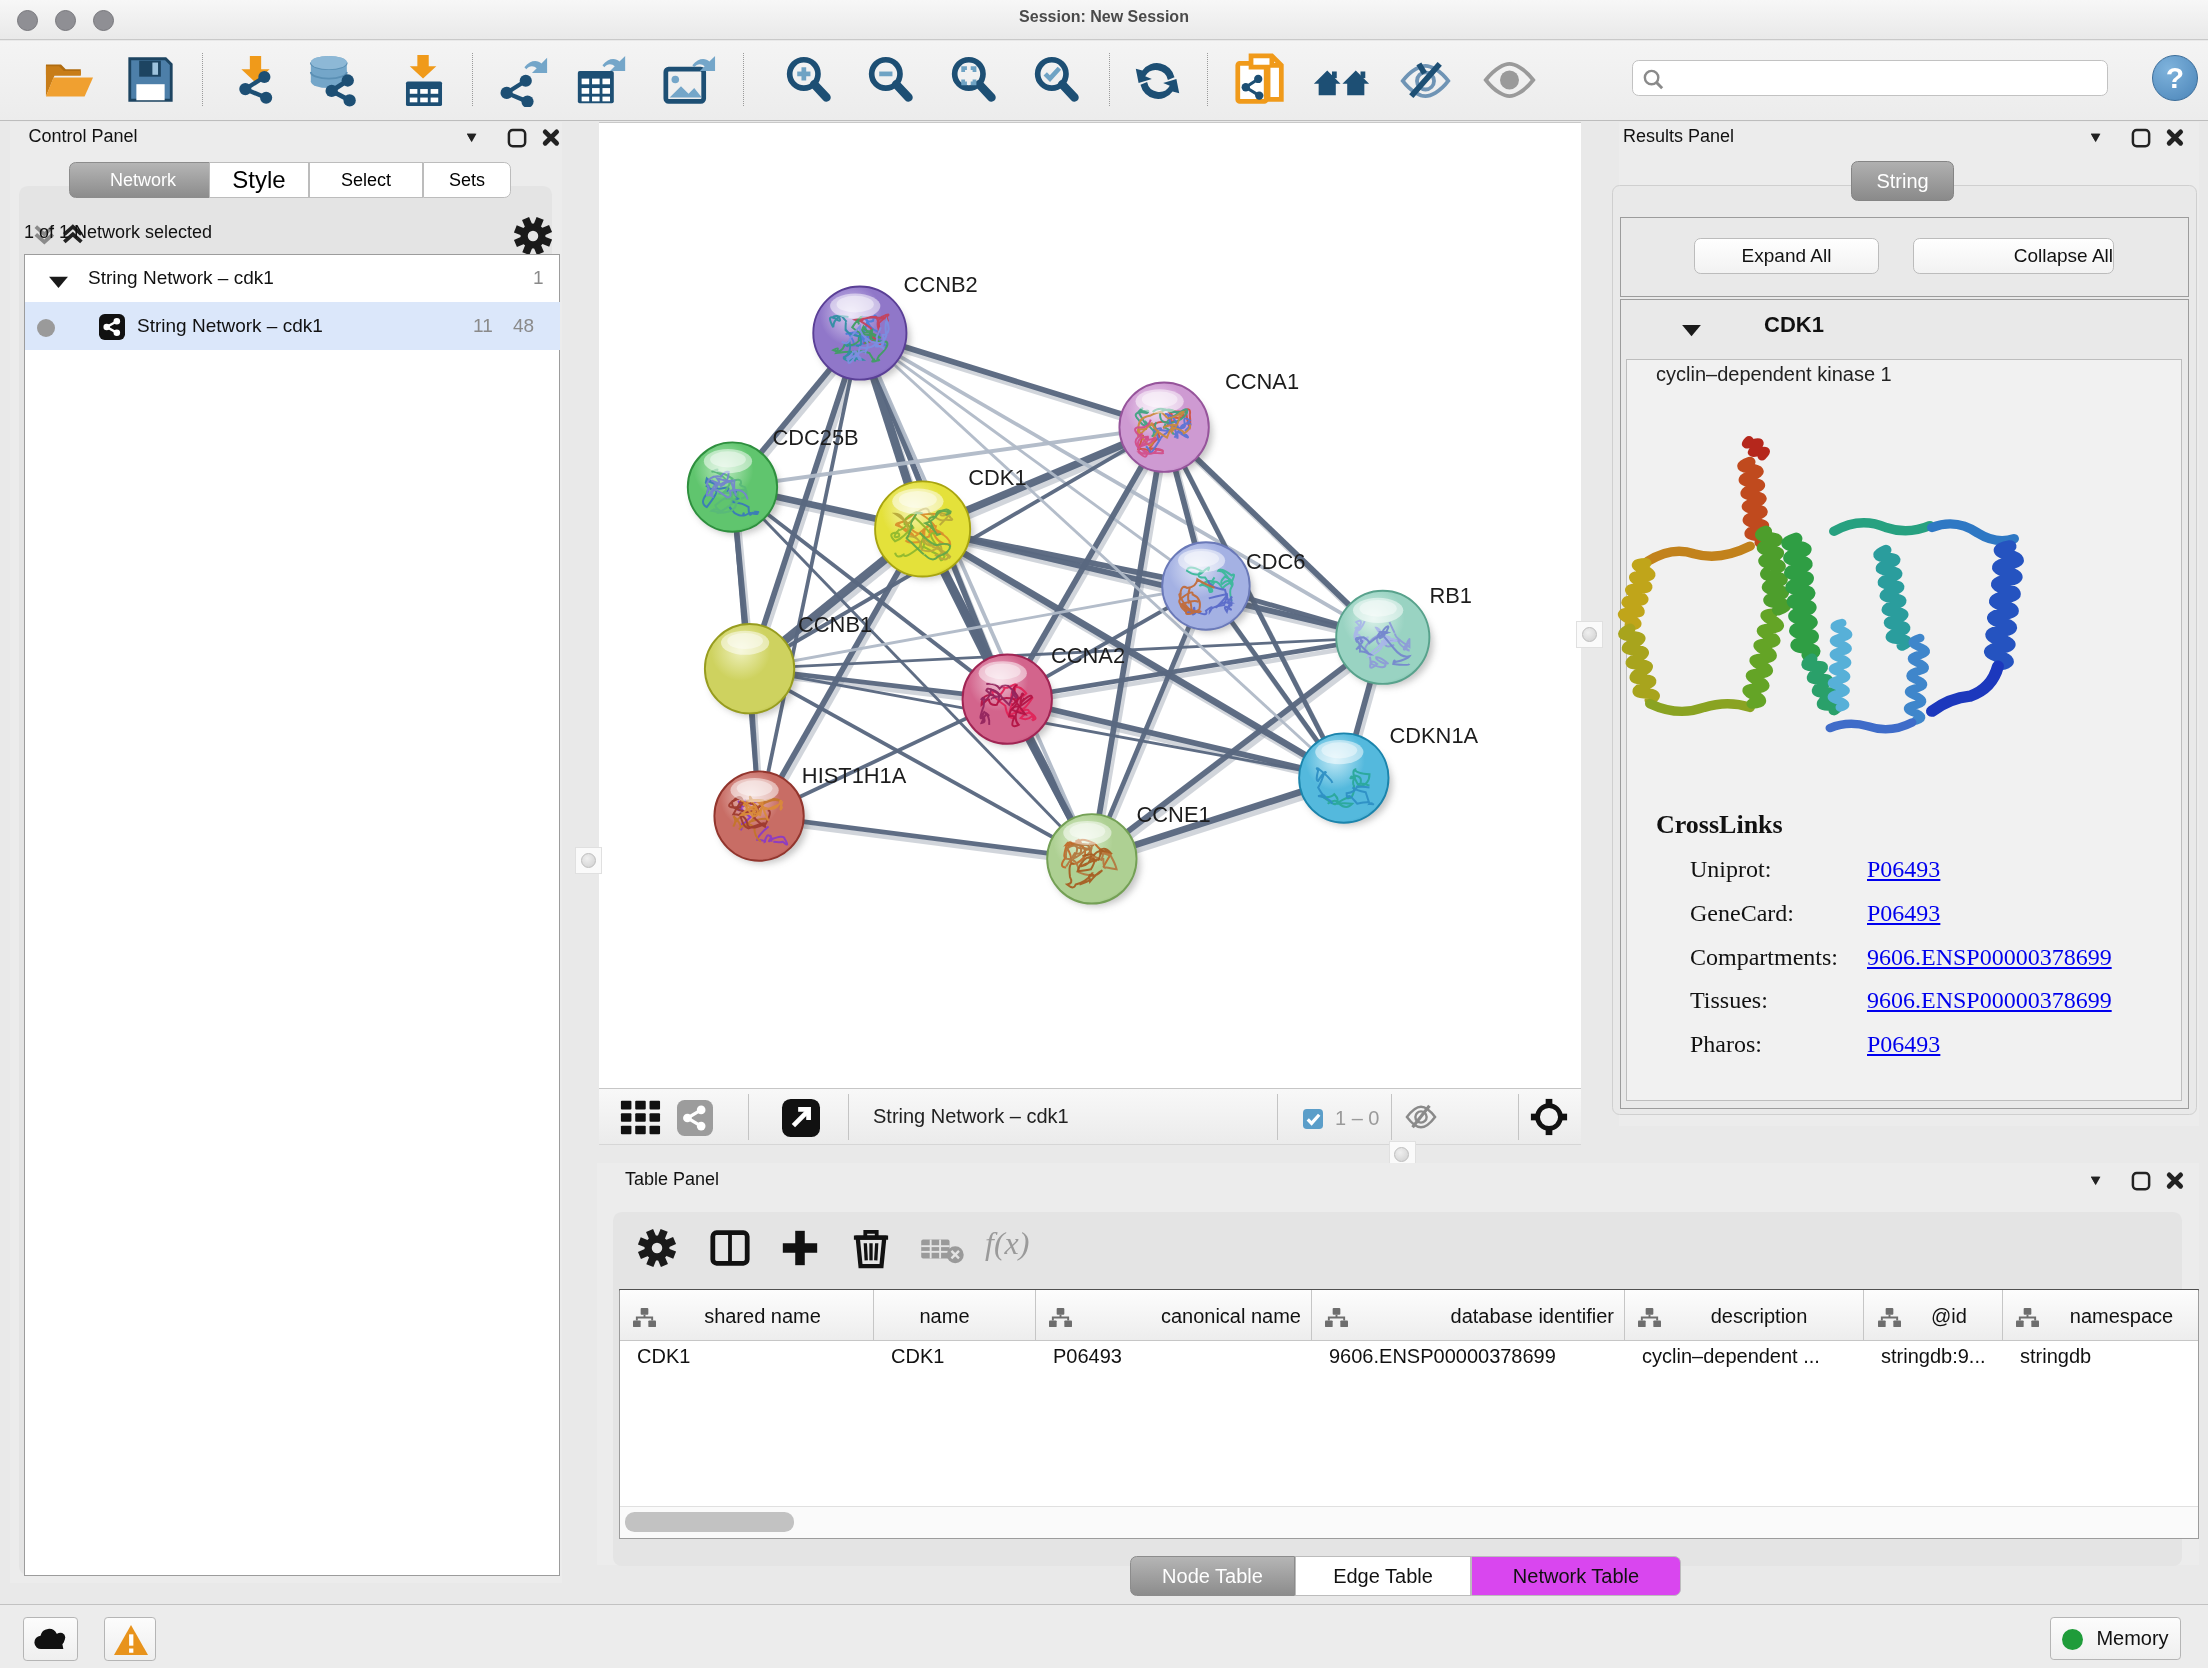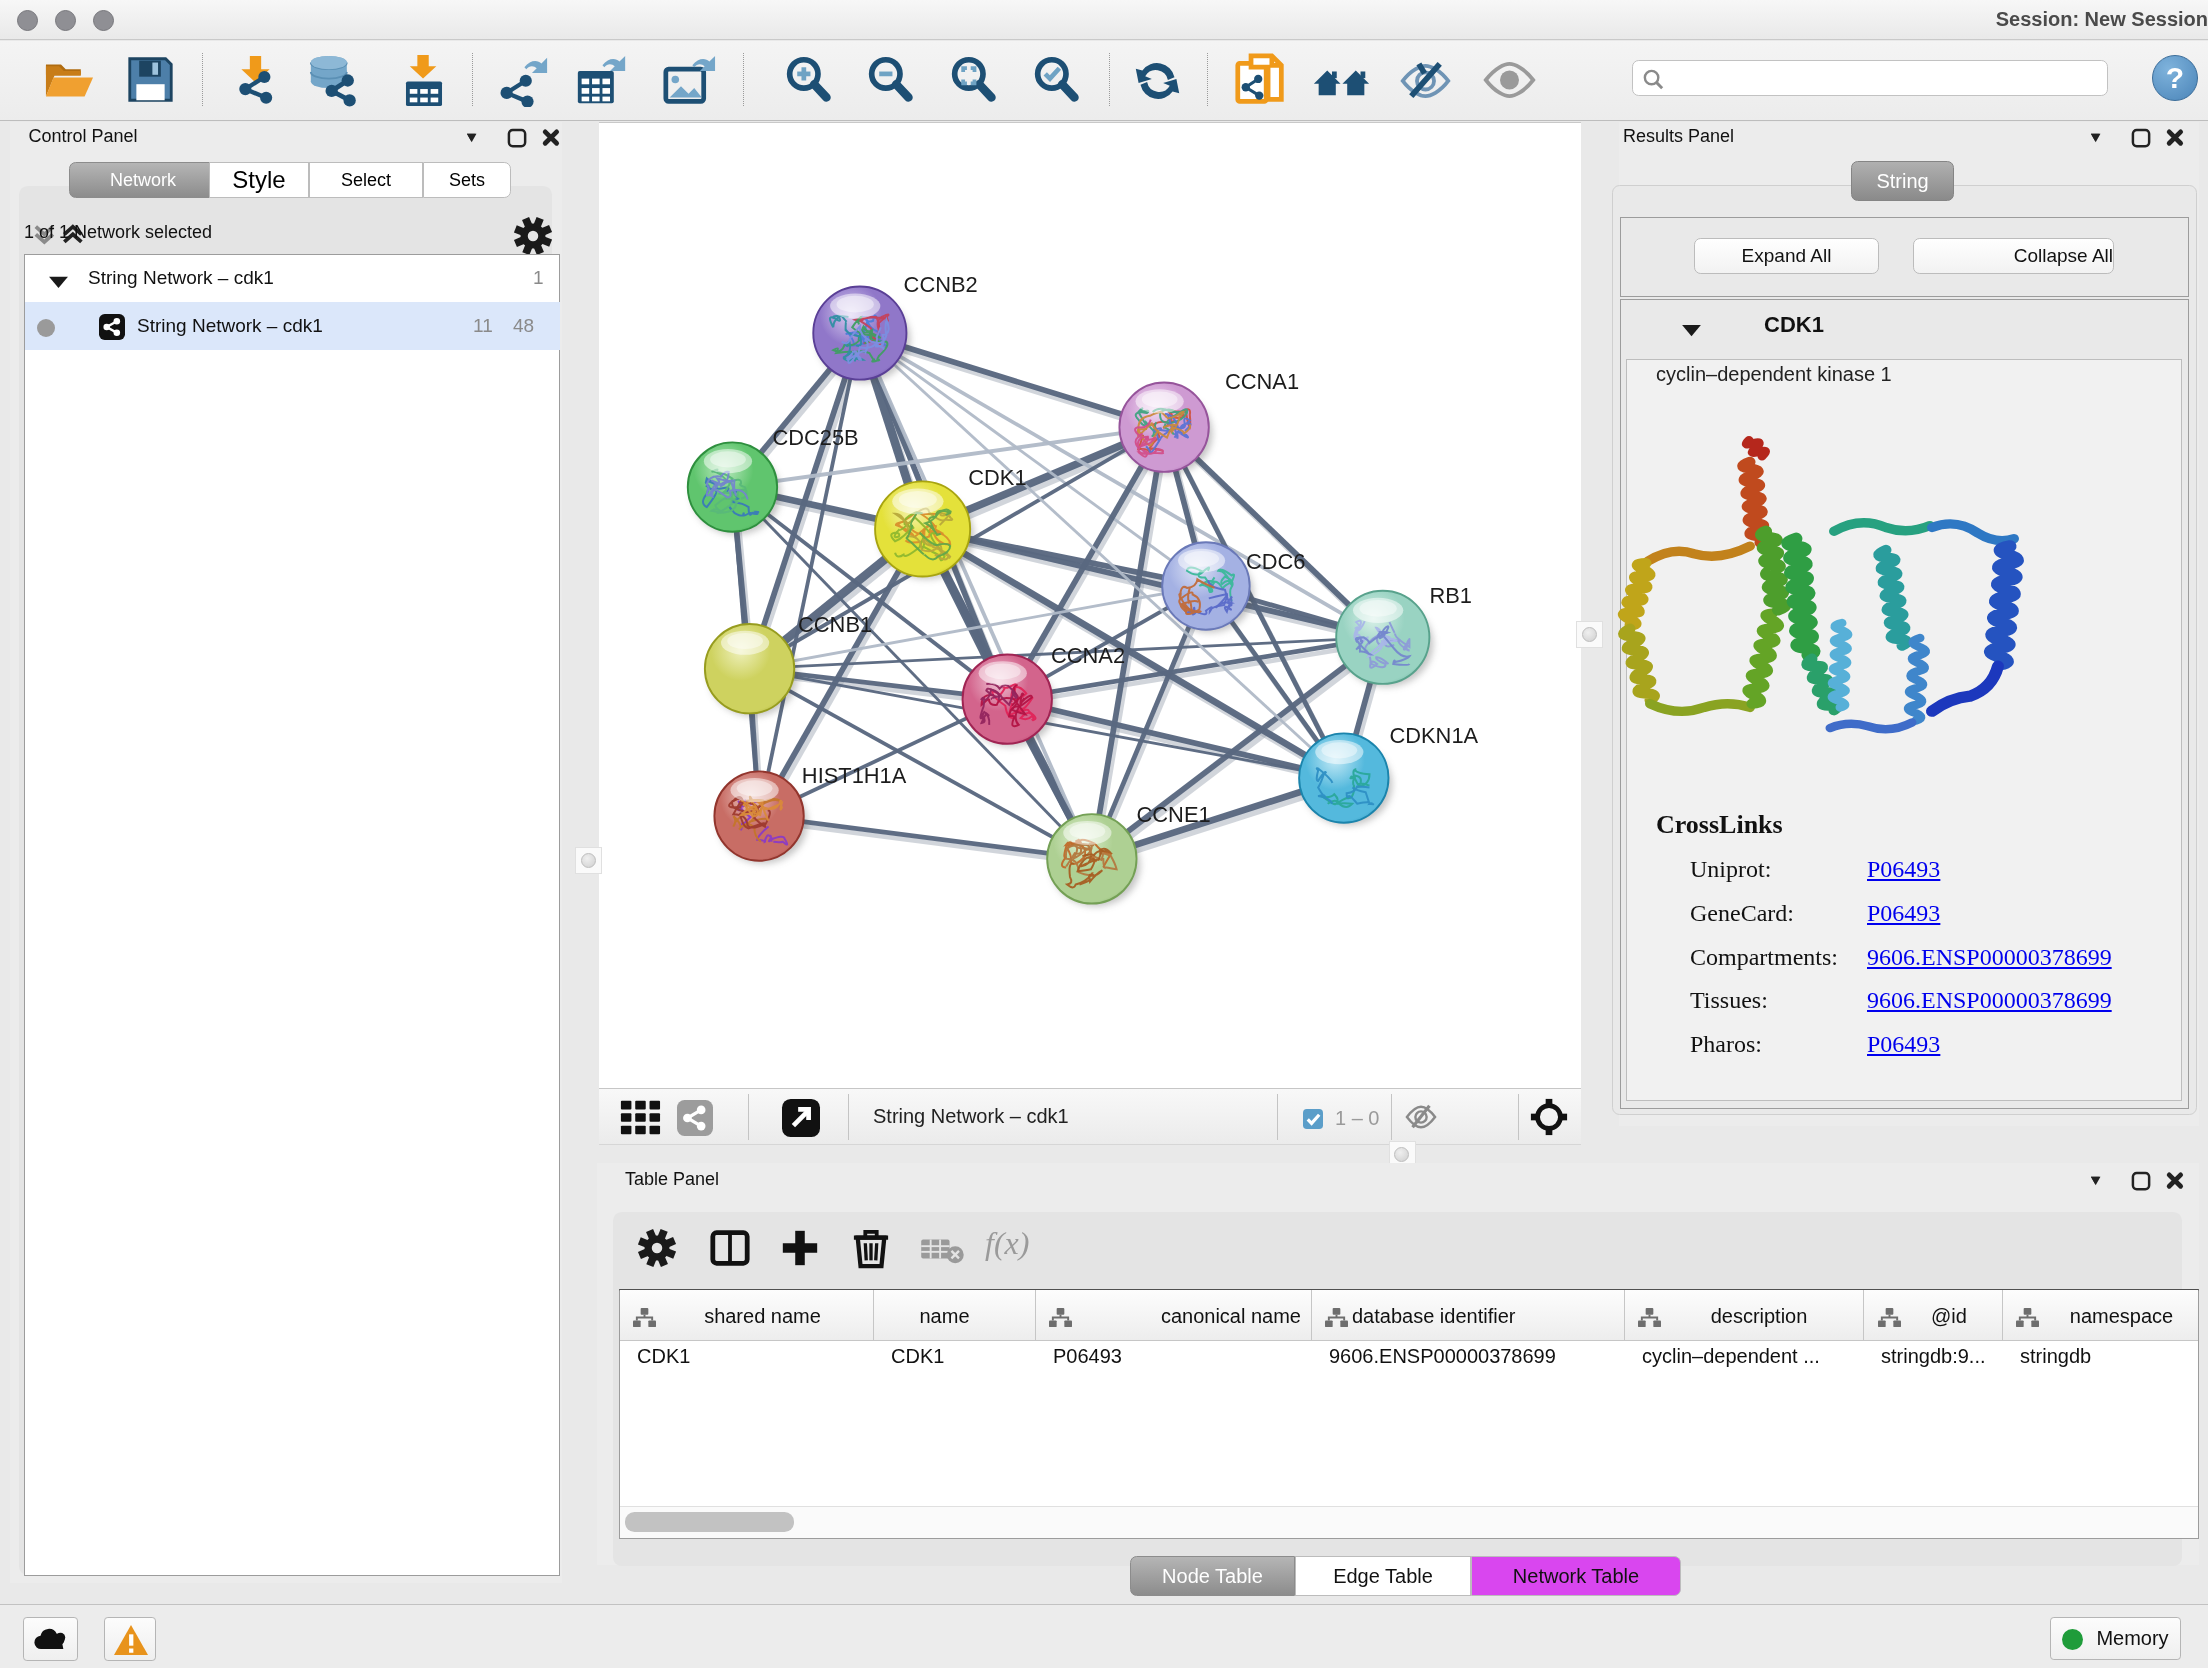--- a/index.html
+++ b/index.html
@@ -4,21 +4,21 @@
 html,body{width:2208px;height:1668px;background:#e9e9e9;font-family:"Liberation Sans",sans-serif;overflow:hidden;position:relative}
 .abs{position:absolute}
 .ptitle{font-size:18px;color:#111}
 svg{display:block}
 </style></head><body>
 
 <div class="abs" style="left:0;top:0;width:2208px;height:40px;background:linear-gradient(#f7f7f7,#e9e9e9);border-bottom:1px solid #c9c9c9"></div>
 <div class="abs" style="left:17px;top:9.5px;width:21px;height:21px;border-radius:50%;background:#8f8f94;border:1px solid #77777c"></div>
 <div class="abs" style="left:55px;top:9.5px;width:21px;height:21px;border-radius:50%;background:#8f8f94;border:1px solid #77777c"></div>
 <div class="abs" style="left:93px;top:9.5px;width:21px;height:21px;border-radius:50%;background:#8f8f94;border:1px solid #77777c"></div>
-<div class="abs" style="left:0;top:7.6px;width:2208px;text-align:right;font-size:20px;font-weight:bold;color:#4a4a4a">Session: New Session</div>
+<div class="abs" style="left:0;top:7.6px;width:2208px;text-align:center;font-size:16px;font-weight:bold;color:#4a4a4a">Session: New Session</div>
 <div class="abs" style="left:0;top:41px;width:2208px;height:80px;background:linear-gradient(#f4f4f4,#ececec);border-bottom:1px solid #bdbdbd"></div>
 <div class="abs" style="left:42px;top:55px">
     <svg width="55" height="49" viewBox="0 0 58 52">
       <path d="M4 10 h16 l5 5 h16 v6 H4 z" fill="#b06c10"></path>
       <path d="M4 44 L4 12 h14 l5 5 h18 v5 h-28 z" fill="#c87d18"></path>
       <path d="M12 24 h42 l-9 20 H4 z" fill="#f0a030"></path>
     </svg>
   </div>
 <div class="abs" style="left:126px;top:55px">
     <svg width="49" height="49" viewBox="0 0 52 52">
@@ -795,21 +795,21 @@
 <div class="abs" style="left:1077px;top:1305px;width:224px;text-align:right;font-size:20px;color:#111;white-space:nowrap;overflow:hidden">canonical name</div>
 <div class="abs" style="left:1311px;top:1290px;width:0;height:51px;border-left:1px solid #c6c6c6"></div>
 <svg width="25" height="23" viewBox="0 0 26 24" class="abs" style="left:1324px;top:1306px">
     <g fill="#6e6e6e">
       <rect x="9" y="2" width="8" height="7" rx="1"></rect>
       <rect x="1" y="15" width="8" height="7" rx="1"></rect>
       <rect x="17" y="15" width="8" height="7" rx="1"></rect>
       <path d="M13 9 v3 M5 15 v-3 h16 v3" stroke="#6e6e6e" stroke-width="2" fill="none"></path>
     </g>
   </svg>
-<div class="abs" style="left:1352px;top:1305px;width:262px;text-align:left;font-size:20px;color:#111;white-space:nowrap;overflow:hidden">database identifier</div>
+<div class="abs" style="left:1352px;top:1305px;width:262px;text-align:right;font-size:20px;color:#111;white-space:nowrap;overflow:hidden">database identifier</div>
 <div class="abs" style="left:1624px;top:1290px;width:0;height:51px;border-left:1px solid #c6c6c6"></div>
 <svg width="25" height="23" viewBox="0 0 26 24" class="abs" style="left:1637px;top:1306px">
     <g fill="#6e6e6e">
       <rect x="9" y="2" width="8" height="7" rx="1"></rect>
       <rect x="1" y="15" width="8" height="7" rx="1"></rect>
       <rect x="17" y="15" width="8" height="7" rx="1"></rect>
       <path d="M13 9 v3 M5 15 v-3 h16 v3" stroke="#6e6e6e" stroke-width="2" fill="none"></path>
     </g>
   </svg>
 <div class="abs" style="left:1665px;top:1305px;width:188px;text-align:center;font-size:20px;color:#111;white-space:nowrap;overflow:hidden">description</div>

